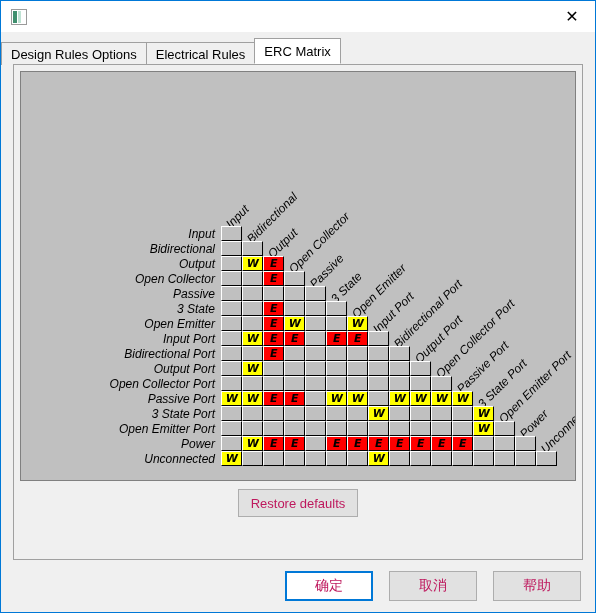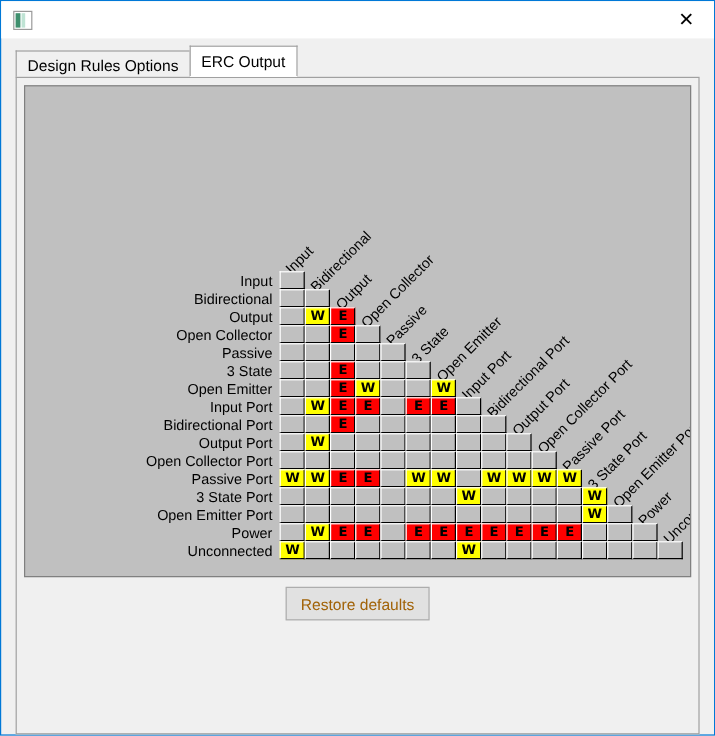--- a/index.html
+++ b/index.html
@@ -40,21 +40,20 @@
   .close-btn{
     position:absolute;right:0;top:0;width:46px;height:30px;
     display:flex;align-items:center;justify-content:center;
     font-size:16px;color:#000;font-family:"DejaVu Sans",sans-serif;
   }
   
   .tabstrip{
     flex:0 0 auto;height:27px;position:relative;
     margin-top:5px;
     display:flex;align-items:flex-end;
-    padding-left:12px;
     box-sizing:border-box;
   }
   .tab{
     height:23px;line-height:23px;
     padding:0 9px;
     font-size:13px;
     background:#f0f0f0;
     border:1px solid #a0a0a0;
     border-bottom:none;
     box-sizing:border-box;
@@ -82,21 +81,21 @@
   }
   .matrix-panel{
     position:absolute;left:6px;top:6px;right:6px;
     height:410px;
     background:#c0c0c0;
     border:1px solid #808080;
     box-sizing:border-box;
     overflow:hidden;
   }
   
-  .matrix{position:absolute;left:12px;top:0;width:100%;height:100%;}
+  .matrix{position:absolute;left:0;top:0;width:100%;height:100%;font-style:italic;}
   .rowlabel{
     position:absolute;
     text-align:right;
     font-size:12px;
     color:#000;
     white-space:nowrap;
     line-height:15px;
     height:15px;
   }
   .collabel{
@@ -129,21 +128,21 @@
   .cell.e{background:#ff0000;}
   
   .restore-wrap{
     position:absolute;left:0;right:0;top:424px;
     display:flex;justify-content:center;
   }
   .btn{
     background:#e1e1e1;
     border:1px solid #adadad;
     font-size:13px;
-    color:#a16207;
+    color:#be185d;
     box-sizing:border-box;
     display:flex;align-items:center;justify-content:center;
     font-family:"Liberation Sans", sans-serif;
   }
   .btn-restore{width:120px;height:28px;}
   
   .footer{
     flex:0 0 auto;height:52px;position:relative;
     display:flex;align-items:center;justify-content:flex-end;
     padding-right:14px;
@@ -162,21 +161,22 @@
 
 <div class="window">
 
   <div class="titlebar">
     <div class="title-icon"></div>
     <div class="close-btn">✕</div>
   </div>
 
   <div class="tabstrip">
     <div class="tab">Design Rules Options</div>
-    <div class="tab active">ERC Output</div>
+    <div class="tab">Electrical Rules</div>
+    <div class="tab active">ERC Matrix</div>
   </div>
 
   <div class="tabbody">
 
     <div class="matrix-panel">
       <div class="matrix" id="matrix" style="padding-left: 0px;">
           <div class="rowlabel" style="top: 155px; left: 0px; width: 194px;">Input</div>
           <div class="rowlabel" style="top: 170px; left: 0px; width: 194px;">Bidirectional</div>
           <div class="rowlabel" style="top: 185px; left: 0px; width: 194px;">Output</div>
           <div class="rowlabel" style="top: 200px; left: 0px; width: 194px;">Open Collector</div>
@@ -346,14 +346,19 @@
           <div class="cell" style="left: 515px; top: 379px;"></div>
         </div>
     </div>
 
     <div class="restore-wrap">
       <div class="btn btn-restore">Restore defaults</div>
     </div>
 
   </div>
 
+  <div class="footer">
+    <div class="btn btn-footer default">确定</div>
+    <div class="btn btn-footer">取消</div>
+    <div class="btn btn-footer">帮助</div>
+  </div>
 
 </div>
 
 </body></html>

